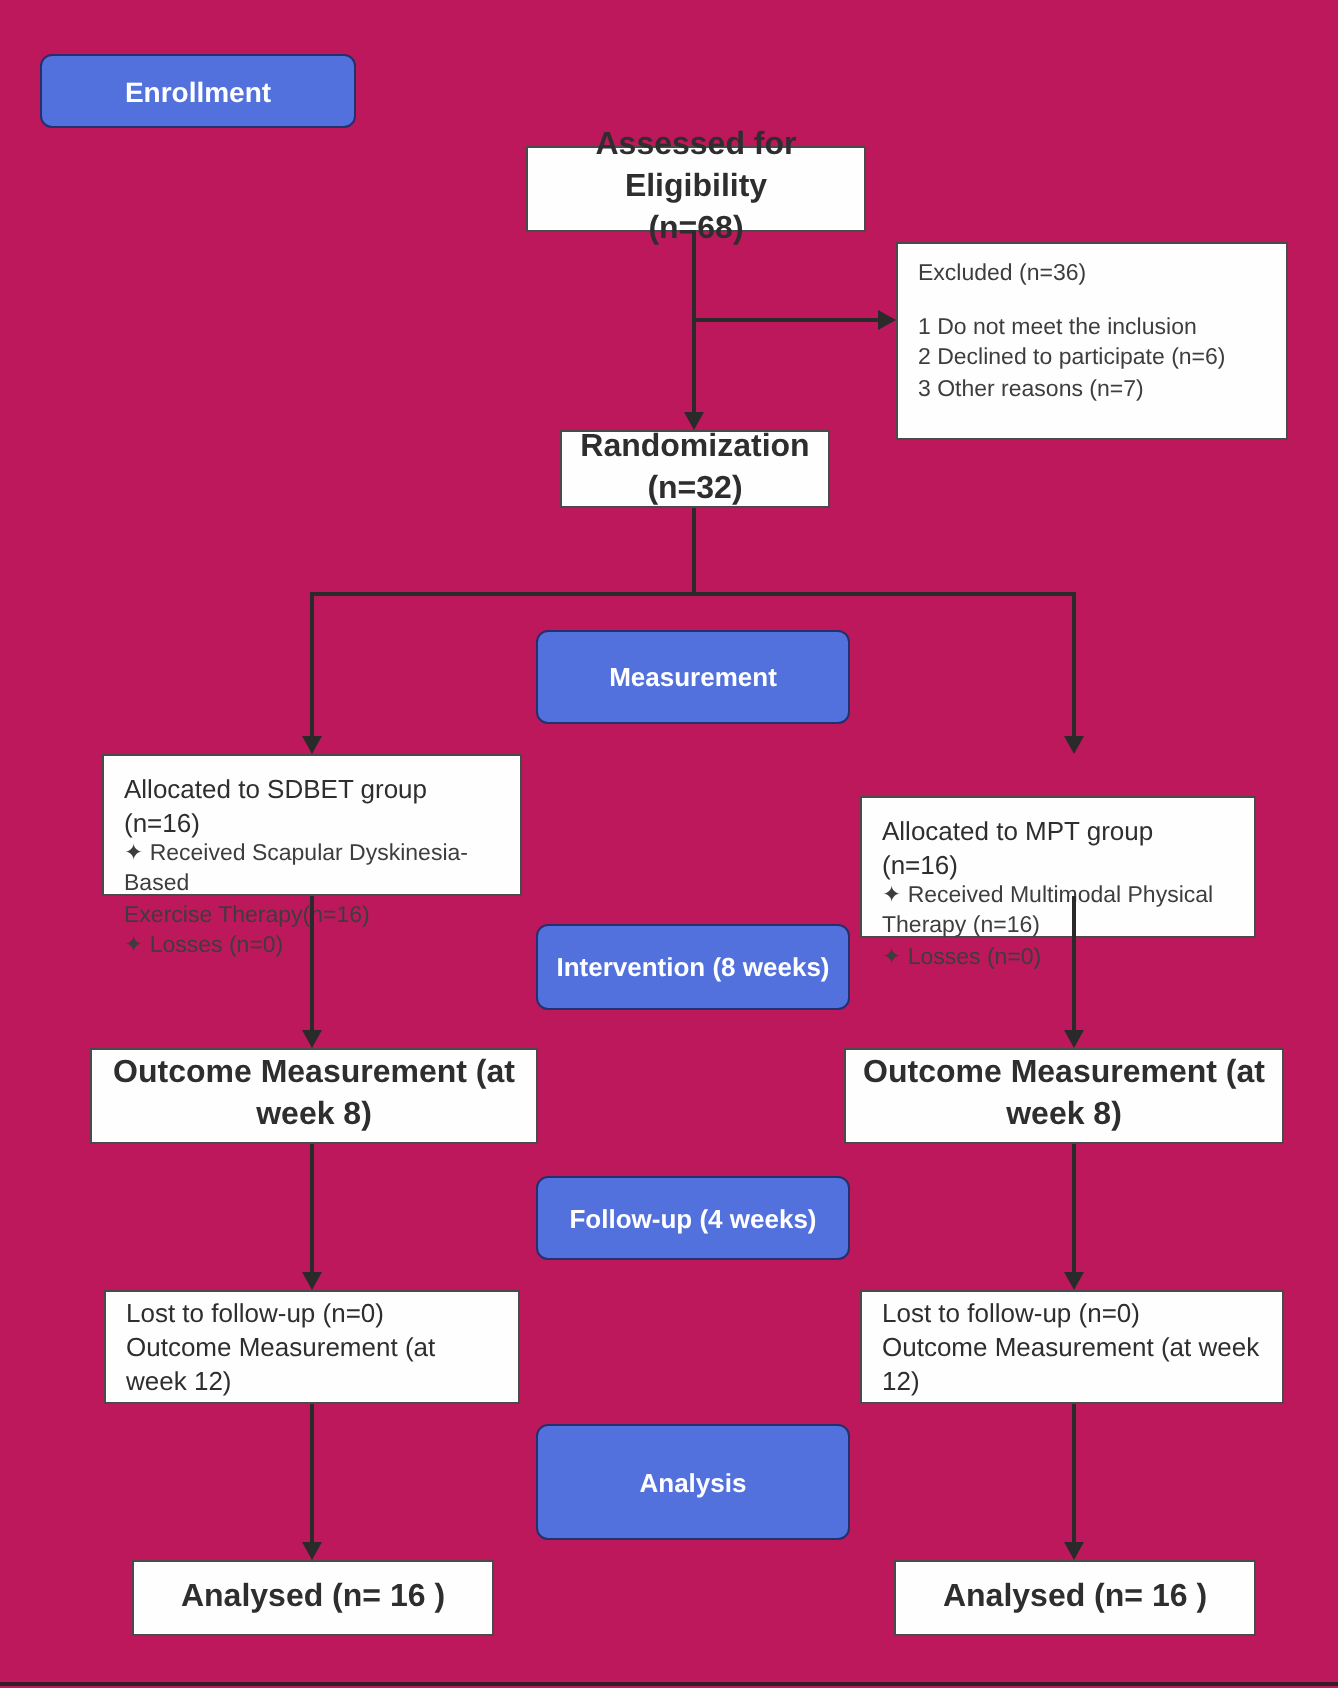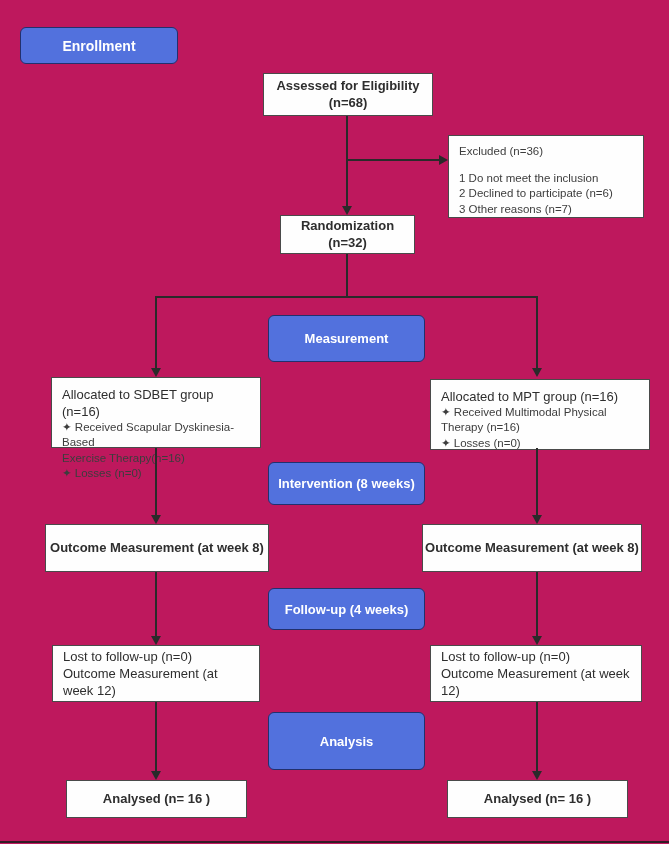--- a/index.html
+++ b/index.html
@@ -11,43 +11,43 @@
     position:absolute;background:#fefefe;border:1.6px solid #4a4a4a;
     box-sizing:border-box;
   }
   .box.center{display:flex;flex-direction:column;align-items:center;justify-content:center;text-align:center;}
   .box.leftalign{padding:8px 10px;text-align:left;}
   .bluebox{
     position:absolute;background:#5271dd;border:1.6px solid #22306e;border-radius:6px;
     box-sizing:border-box;display:flex;align-items:center;justify-content:center;
     color:#ffffff;font-weight:bold;font-size:13px;text-align:center;
   }
-  .boldline{font-weight:bold;font-size:13px;line-height:1.3;}
+  .boldline{font-weight:bold;font-size:16px;line-height:1.3;}
   .smalltext{font-size:11.5px;line-height:1.32;color:#3d3d3d;}
   .smallbold{font-weight:normal;font-size:13px;line-height:1.32;color:#2e2e2e;}
   .vline{position:absolute;width:2px;background:#2a2a2a;}
   .hline{position:absolute;height:2px;background:#2a2a2a;}
   .arrow-down{
     position:absolute;width:0;height:0;
     border-left:5px solid transparent;border-right:5px solid transparent;
     border-top:9px solid #2a2a2a;
   }
   .arrow-right{
     position:absolute;width:0;height:0;
     border-top:5px solid transparent;border-bottom:5px solid transparent;
     border-left:9px solid #2a2a2a;
   }
   
   #enrollment{left:20px;top:27px;width:158px;height:37px;font-size:14px;}
   #assessed{left:263px;top:73px;width:170px;height:43px;}
-  #excluded{left:448px;top:135px;width:196px;height:83px;}
+  #excluded{left:448px;top:121px;width:196px;height:99px;}
   #randomization{left:280px;top:215px;width:135px;height:39px;}
   #allocation{left:268px;top:315px;width:157px;height:47px;}
   #sdbet{left:51px;top:377px;width:210px;height:71px;}
-  #mpt{left:430px;top:379px;width:220px;height:71px;}
+  #mpt{left:430px;top:398px;width:198px;height:71px;}
   #intervention{left:268px;top:462px;width:157px;height:43px;}
   #outcome-left{left:45px;top:524px;width:224px;height:48px;}
   #outcome-right{left:422px;top:524px;width:220px;height:48px;}
   #followup{left:268px;top:588px;width:157px;height:42px;}
   #lost-left{left:52px;top:645px;width:208px;height:57px;display:flex;flex-direction:column;justify-content:center;}
   #lost-right{left:430px;top:645px;width:212px;height:57px;display:flex;flex-direction:column;justify-content:center;}
   #analysis{left:268px;top:712px;width:157px;height:58px;}
   #analysed-left{left:66px;top:780px;width:181px;height:38px;}
   #analysed-right{left:447px;top:780px;width:181px;height:38px;}
   #excluded .gap{height:12px;}

